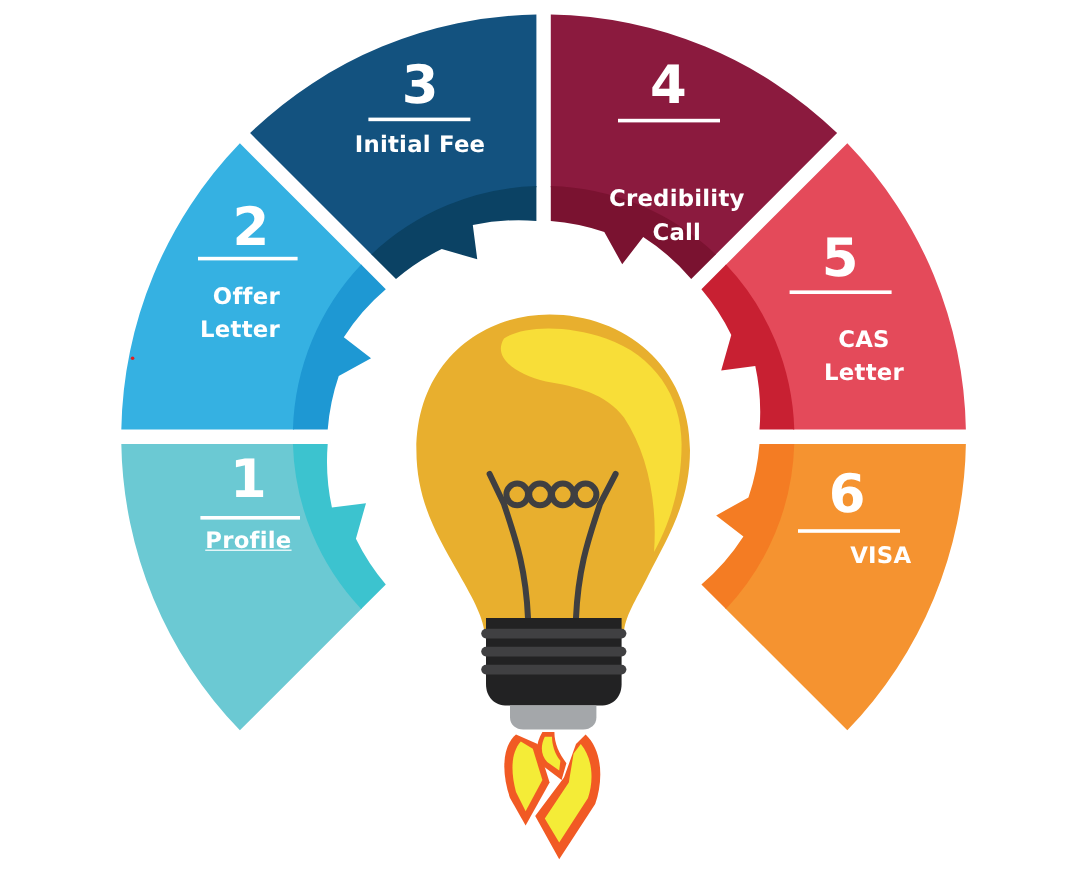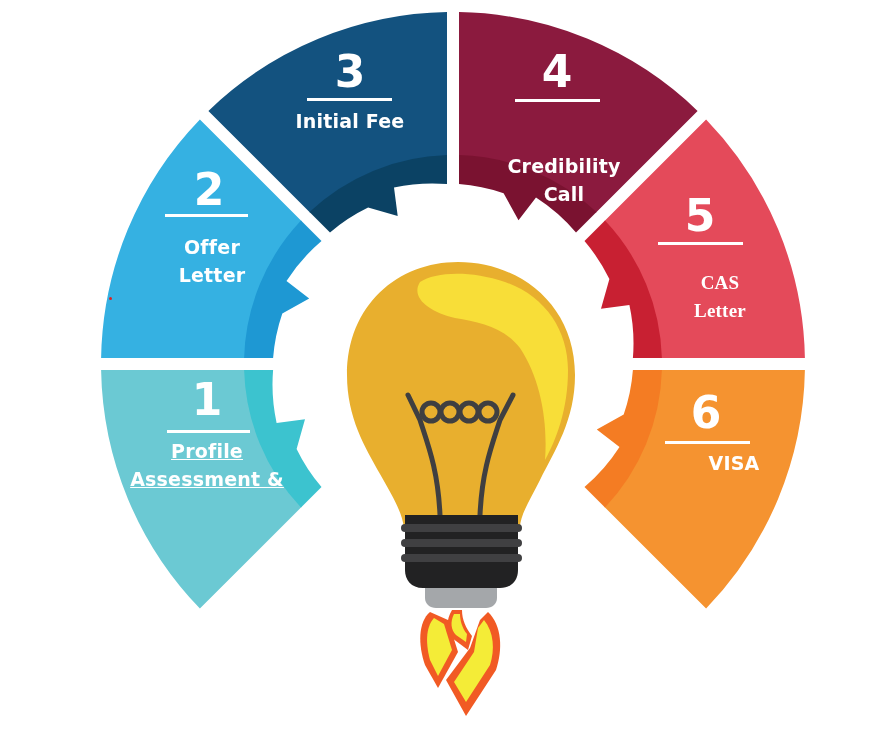--- a/index.html
+++ b/index.html
@@ -60,46 +60,45 @@
     </g>
   </g>
 </svg>
 
 <div id="labels">
 
   <div class="label num" style="left:207px; top:378px;">1</div>
   <div class="rule" style="left:167px; top:430px; width:83px;"></div>
   <div class="label txt" style="left:207px; top:437px;text-decoration:underline;">
     <div>Profile</div>
-    <div>Assessment &amp;</div>
   </div>
 
   <div class="label num" style="left:209px; top:168px;">2</div>
   <div class="rule" style="left:165px; top:214px; width:83px;"></div>
-  <div class="label txt" style="left:212px; top:233px;">
+  <div class="label txt" style="left:200px; top:233px;text-align:right;">
     <div>Offer</div>
     <div>Letter</div>
   </div>
 
   <div class="label num" style="left:350px; top:50px;">3</div>
   <div class="rule" style="left:307px; top:98px; width:85px;"></div>
   <div class="label txt" style="left:350px; top:107px;">
     <div>Initial Fee</div>
   </div>
 
   <div class="label num" style="left:557px; top:50px;">4</div>
   <div class="rule" style="left:515px; top:99px; width:85px;"></div>
   <div class="label txt" style="left:564px; top:116px;margin-top:36px;">
     <div>Credibility</div>
     <div>Call</div>
   </div>
 
   <div class="label num" style="left:700px; top:194px;">5</div>
   <div class="rule" style="left:658px; top:242px; width:85px;"></div>
-  <div class="label txt" style="left:720px; top:269px;font-family:Liberation Serif, serif;">
+  <div class="label txt" style="left:720px; top:269px;">
     <div>CAS</div>
     <div>Letter</div>
   </div>
 
   <div class="label num" style="left:706px; top:391px;">6</div>
   <div class="rule" style="left:665px; top:441px; width:85px;"></div>
   <div class="label txt" style="left:734px; top:449px;text-align:center;">
     <div>VISA</div>
   </div>
   <div class="dot" style="left:109px; top:297px;"></div>

